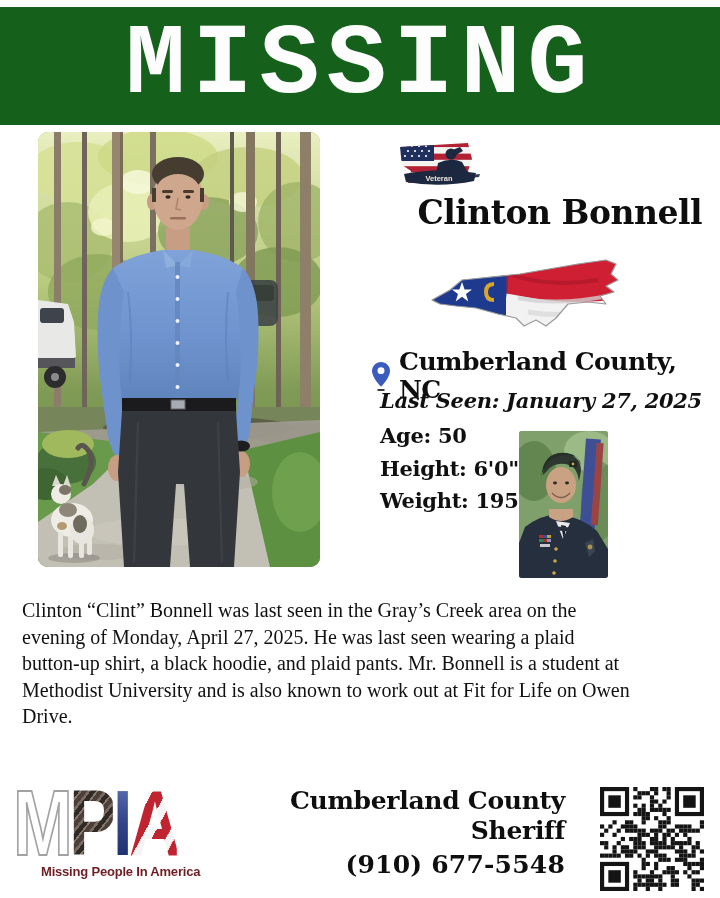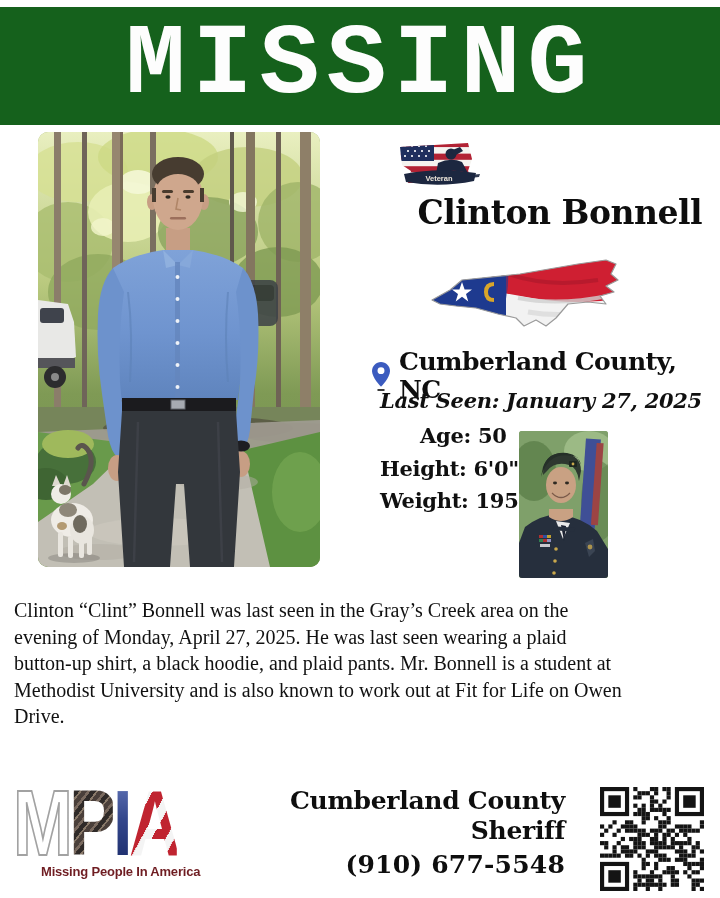--- a/index.html
+++ b/index.html
@@ -23,29 +23,29 @@
                font-family:"DejaVu Serif",serif;font-weight:800;font-size:33px;color:#0e0e0e;
                letter-spacing:-0.5px;}
   .nc-map{position:absolute;left:428px;top:254px;width:196px;height:84px;}
   .location-row{position:absolute;left:372px;top:348px;display:flex;align-items:center;gap:9px;}
   .location-row .pin{width:18px;height:30px;flex:0 0 auto;margin-top:1px;}
   .location-text{font-family:"DejaVu Serif",serif;font-weight:800;font-size:25px;color:#0e0e0e;
                  letter-spacing:-0.5px;line-height:28px;}
   .detail{position:absolute;left:380px;font-family:"DejaVu Serif",serif;font-weight:800;
           font-size:21px;color:#101010;letter-spacing:-0.3px;}
   .d-lastseen{top:388px;font-style:italic;}
-  .d-age{top:423px;margin-left:40px;}
+  .d-age{top:423px;}
   .d-height{top:456px;}
   .d-weight{top:488px;}
   .military-photo{position:absolute;left:519px;top:431px;width:89px;height:147px;border-radius:3px;
                   overflow:hidden;background:#7fa06a;}
   .military-photo svg{display:block;width:100%;height:100%;}
 
   
-  .description{position:absolute;left:14px;top:597px;width:690px;
+  .description{position:absolute;left:22px;top:597px;width:690px;
                font-family:"Liberation Serif",serif;font-size:20px;line-height:26.5px;color:#111;}
 
   
   .mpia{position:absolute;left:13px;top:786px;width:220px;}
   .mpia-letters{display:flex;font-weight:800;font-size:92px;line-height:74px;
                 letter-spacing:-5px;transform:scaleX(0.78);transform-origin:left top;
                 font-family:"Liberation Sans",sans-serif;}
   .mpia-letters .l-m{color:#ffffff;-webkit-text-stroke:2px #a2a2a2;text-shadow:0 0 1px #b5b5b5;}
   .mpia-letters .l-p{background:repeating-linear-gradient(135deg,#4a3f3a 0 5px,#7a6a5f 5px 8px,#2f2a28 8px 13px,#8a7a6a 13px 15px);
                      -webkit-background-clip:text;background-clip:text;color:transparent;}

